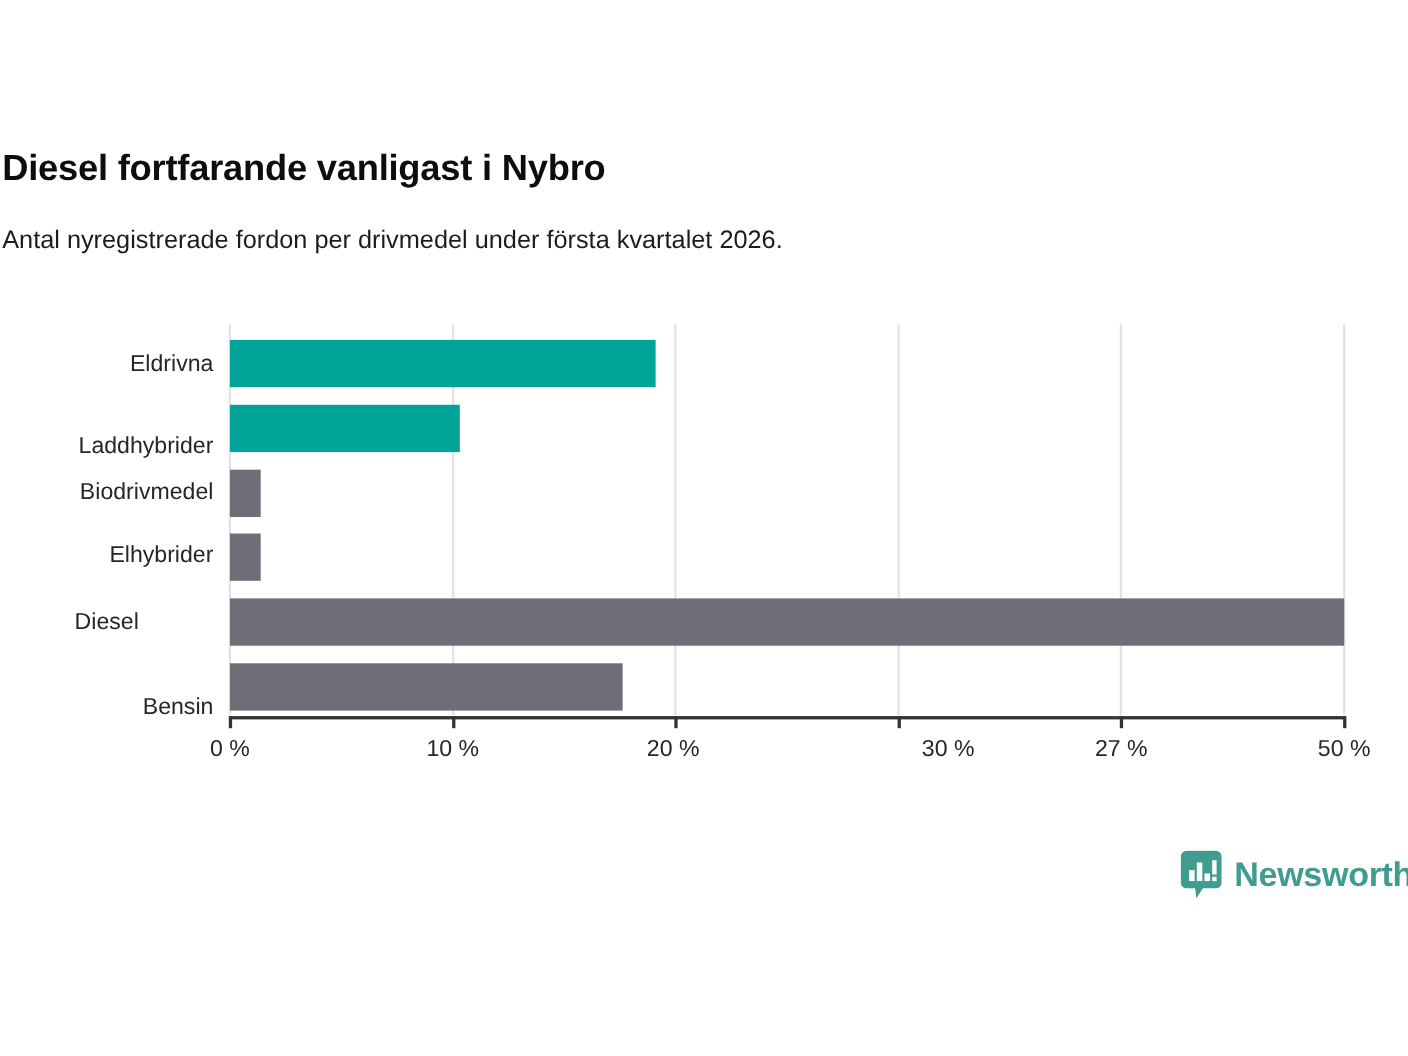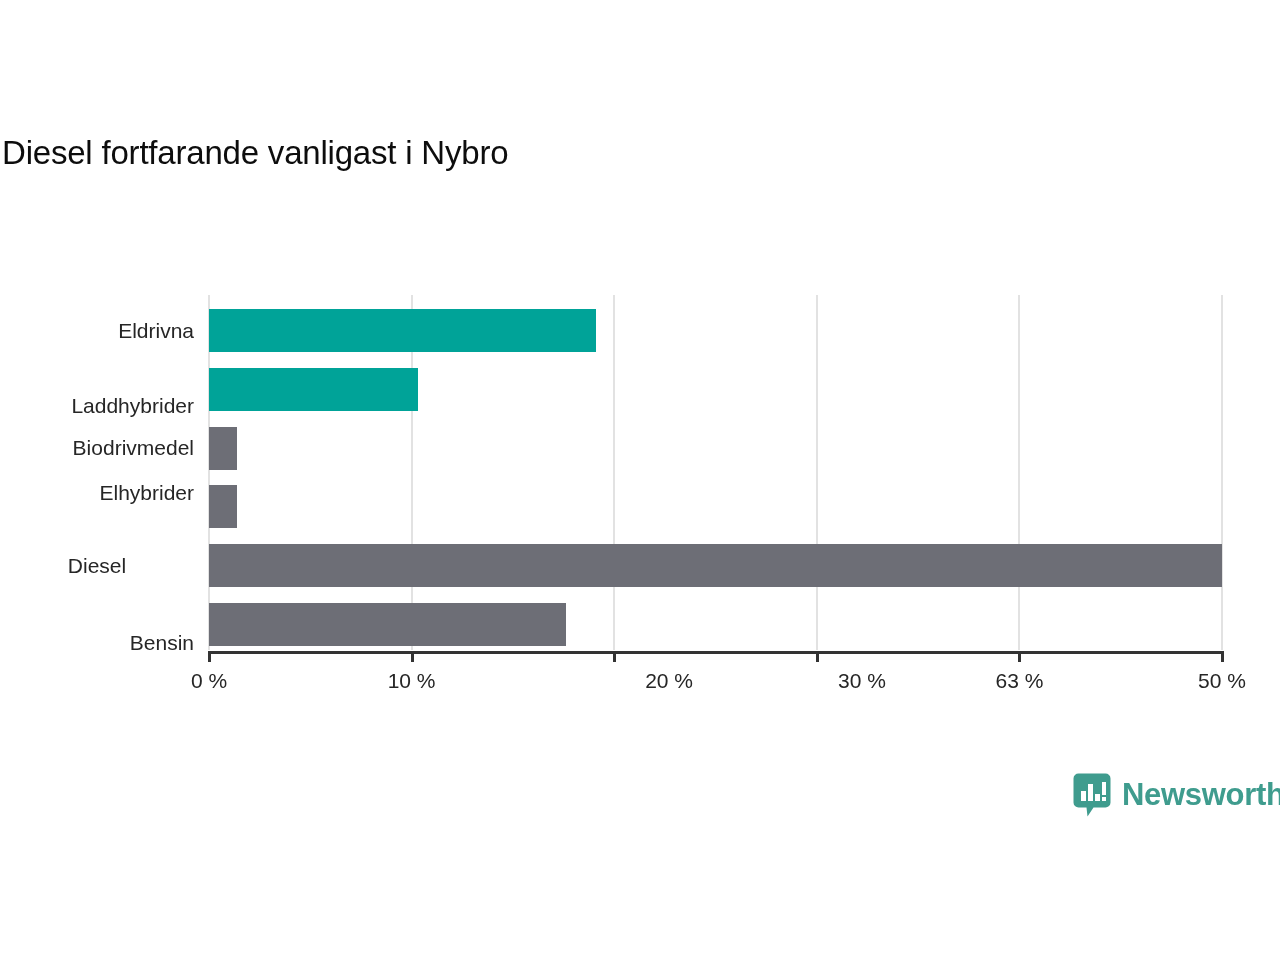--- a/index.html
+++ b/index.html
@@ -18,21 +18,21 @@
 
   
   #chart-header {
     position: absolute;
     left: 0;
     top: 132px;
     width: 1280px;
   }
   #chart-title {
     font-size: 33px;
-    font-weight: normal;
+    font-weight: bold;
     color: #0d0d0d;
     letter-spacing: -0.2px;
     line-height: 42px;
     margin: 0;
     padding: 0 8px 0 2px;
   }
   #chart-subtitle {
     font-size: 23px;
     font-weight: normal;
     color: #1c1c1c;
@@ -142,28 +142,29 @@
     letter-spacing: -0.3px;
     line-height: 34px;
     white-space: nowrap;
   }
 </style>
 </head>
 <body>
 
 <div id="chart-header">
   <h1 id="chart-title">Diesel fortfarande vanligast i Nybro</h1>
+  <p id="chart-subtitle">Antal nyregistrerade fordon per drivmedel under första kvartalet 2026.</p>
 </div>
 
 <div id="plot-wrap">
   <div id="y-axis">
       <div class="y-tick-label" style="top: 23.5px;">Eldrivna</div>
       <div class="y-tick-label" style="top: 99px;">Laddhybrider</div>
       <div class="y-tick-label" style="top: 141.1px; text-align: right;">Biodrivmedel</div>
-      <div class="y-tick-label" style="top: 186px;">Elhybrider</div>
+      <div class="y-tick-label" style="top: 198px;">Elhybrider</div>
       <div class="y-tick-label" style="top: 258.7px; text-align: center;">Diesel</div>
       <div class="y-tick-label" style="top: 336px; padding-left: 47px;">Bensin</div>
     </div>
   <div id="plot-area">
     <div id="gridlines">
         <div class="gridline zero" style="left: -1px;"></div>
         <div class="gridline" style="left: 201.6px;"></div>
         <div class="gridline" style="left: 404.2px;"></div>
         <div class="gridline" style="left: 606.8px;"></div>
         <div class="gridline" style="left: 809.4px;"></div>
@@ -179,25 +180,25 @@
       </div>
   </div>
 </div>
 <div id="x-axis-line"></div>
 <div id="x-axis">
     <div class="x-tick-mark" style="left: 208px;"></div>
     <div class="x-tick-label" style="left: 209px;">0 %</div>
     <div class="x-tick-mark" style="left: 410.6px;"></div>
     <div class="x-tick-label" style="left: 411.6px;">10 %</div>
     <div class="x-tick-mark" style="left: 613.2px;"></div>
-    <div class="x-tick-label" style="left: 633px; text-align: right;">20 %</div>
+    <div class="x-tick-label" style="left: 612px;">20 %</div>
     <div class="x-tick-mark" style="left: 815.8px;"></div>
     <div class="x-tick-label" style="left: 862px;">30 %</div>
     <div class="x-tick-mark" style="left: 1018.4px;"></div>
-    <div class="x-tick-label" style="left: 1019.4px;">63 %</div>
+    <div class="x-tick-label" style="left: 1019.4px;">27 %</div>
     <div class="x-tick-mark" style="left: 1221px;"></div>
     <div class="x-tick-label" style="left: 1222px;">50 %</div>
   </div>
 
 <div id="logo">
   <svg id="logo-mark" viewBox="0 0 38 44">
     <path d="M5.5 0.5 H32.5 A5 5 0 0 1 37.5 5.5 V29.5 A5 5 0 0 1 32.5 34.5 H20.5 L14.5 43.5 L13.5 34.5 H5.5 A5 5 0 0 1 0.5 29.5 V5.5 A5 5 0 0 1 5.5 0.5 Z" fill="#3f9c8e"></path>
     <rect x="8" y="18" width="5" height="10" fill="#ffffff"></rect>
     <rect x="15" y="11" width="5" height="17" fill="#ffffff"></rect>
     <rect x="22" y="21" width="5" height="7" fill="#ffffff"></rect>

